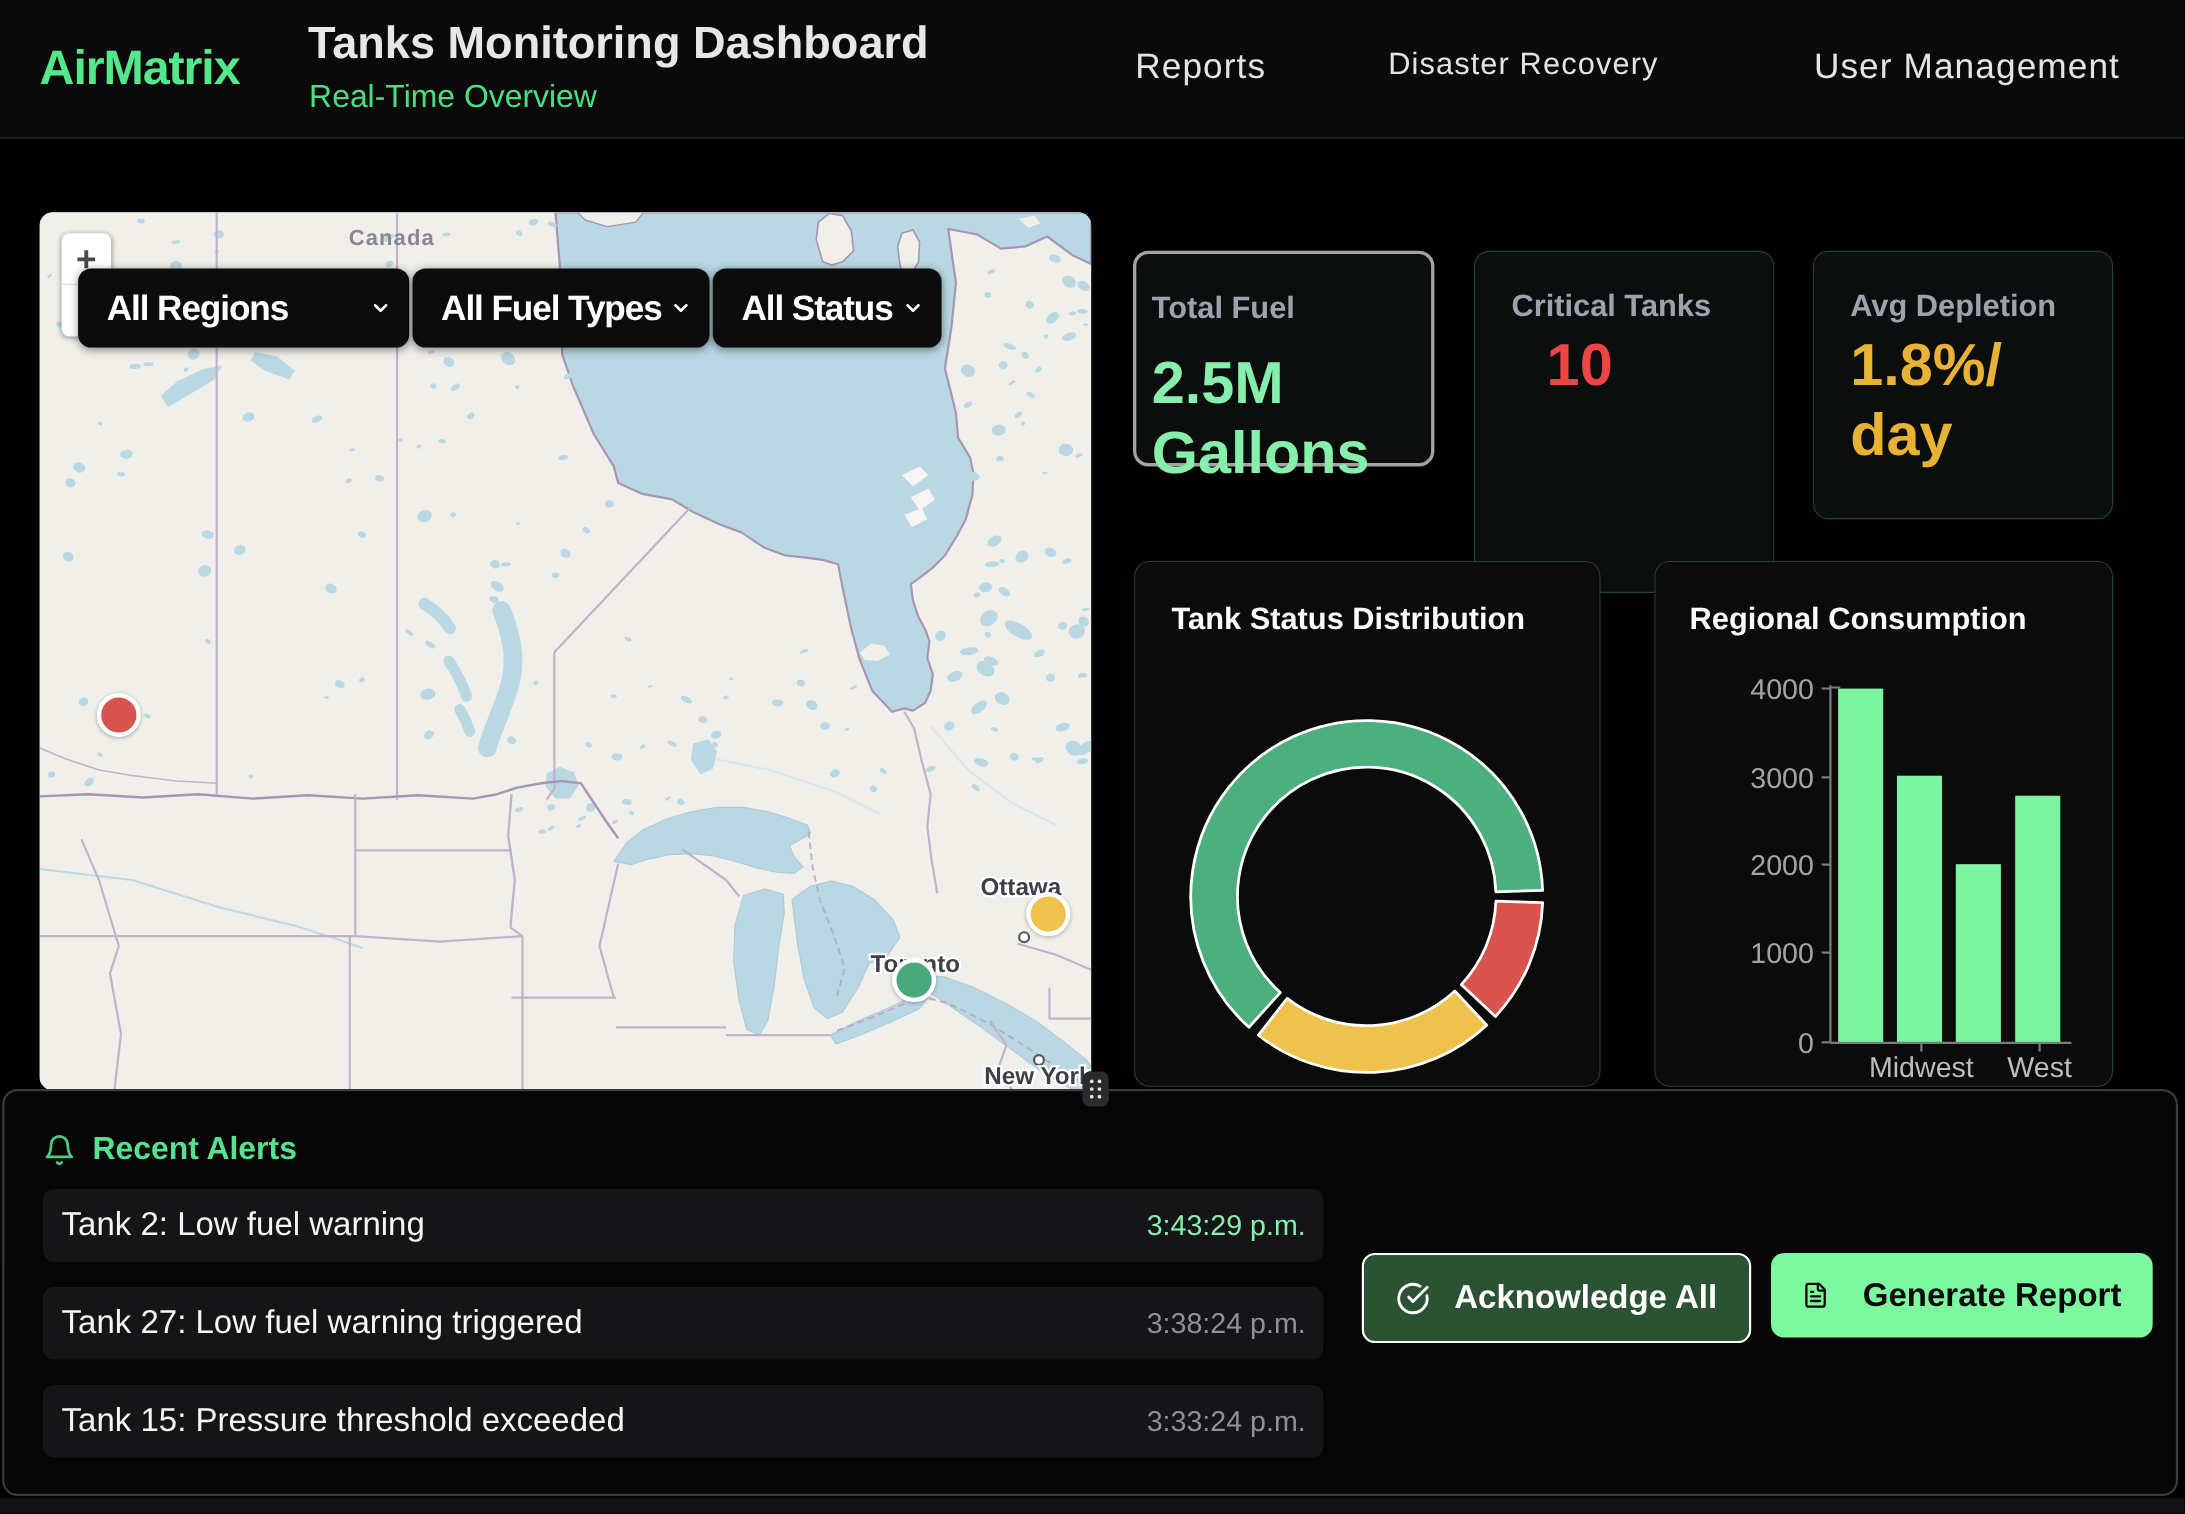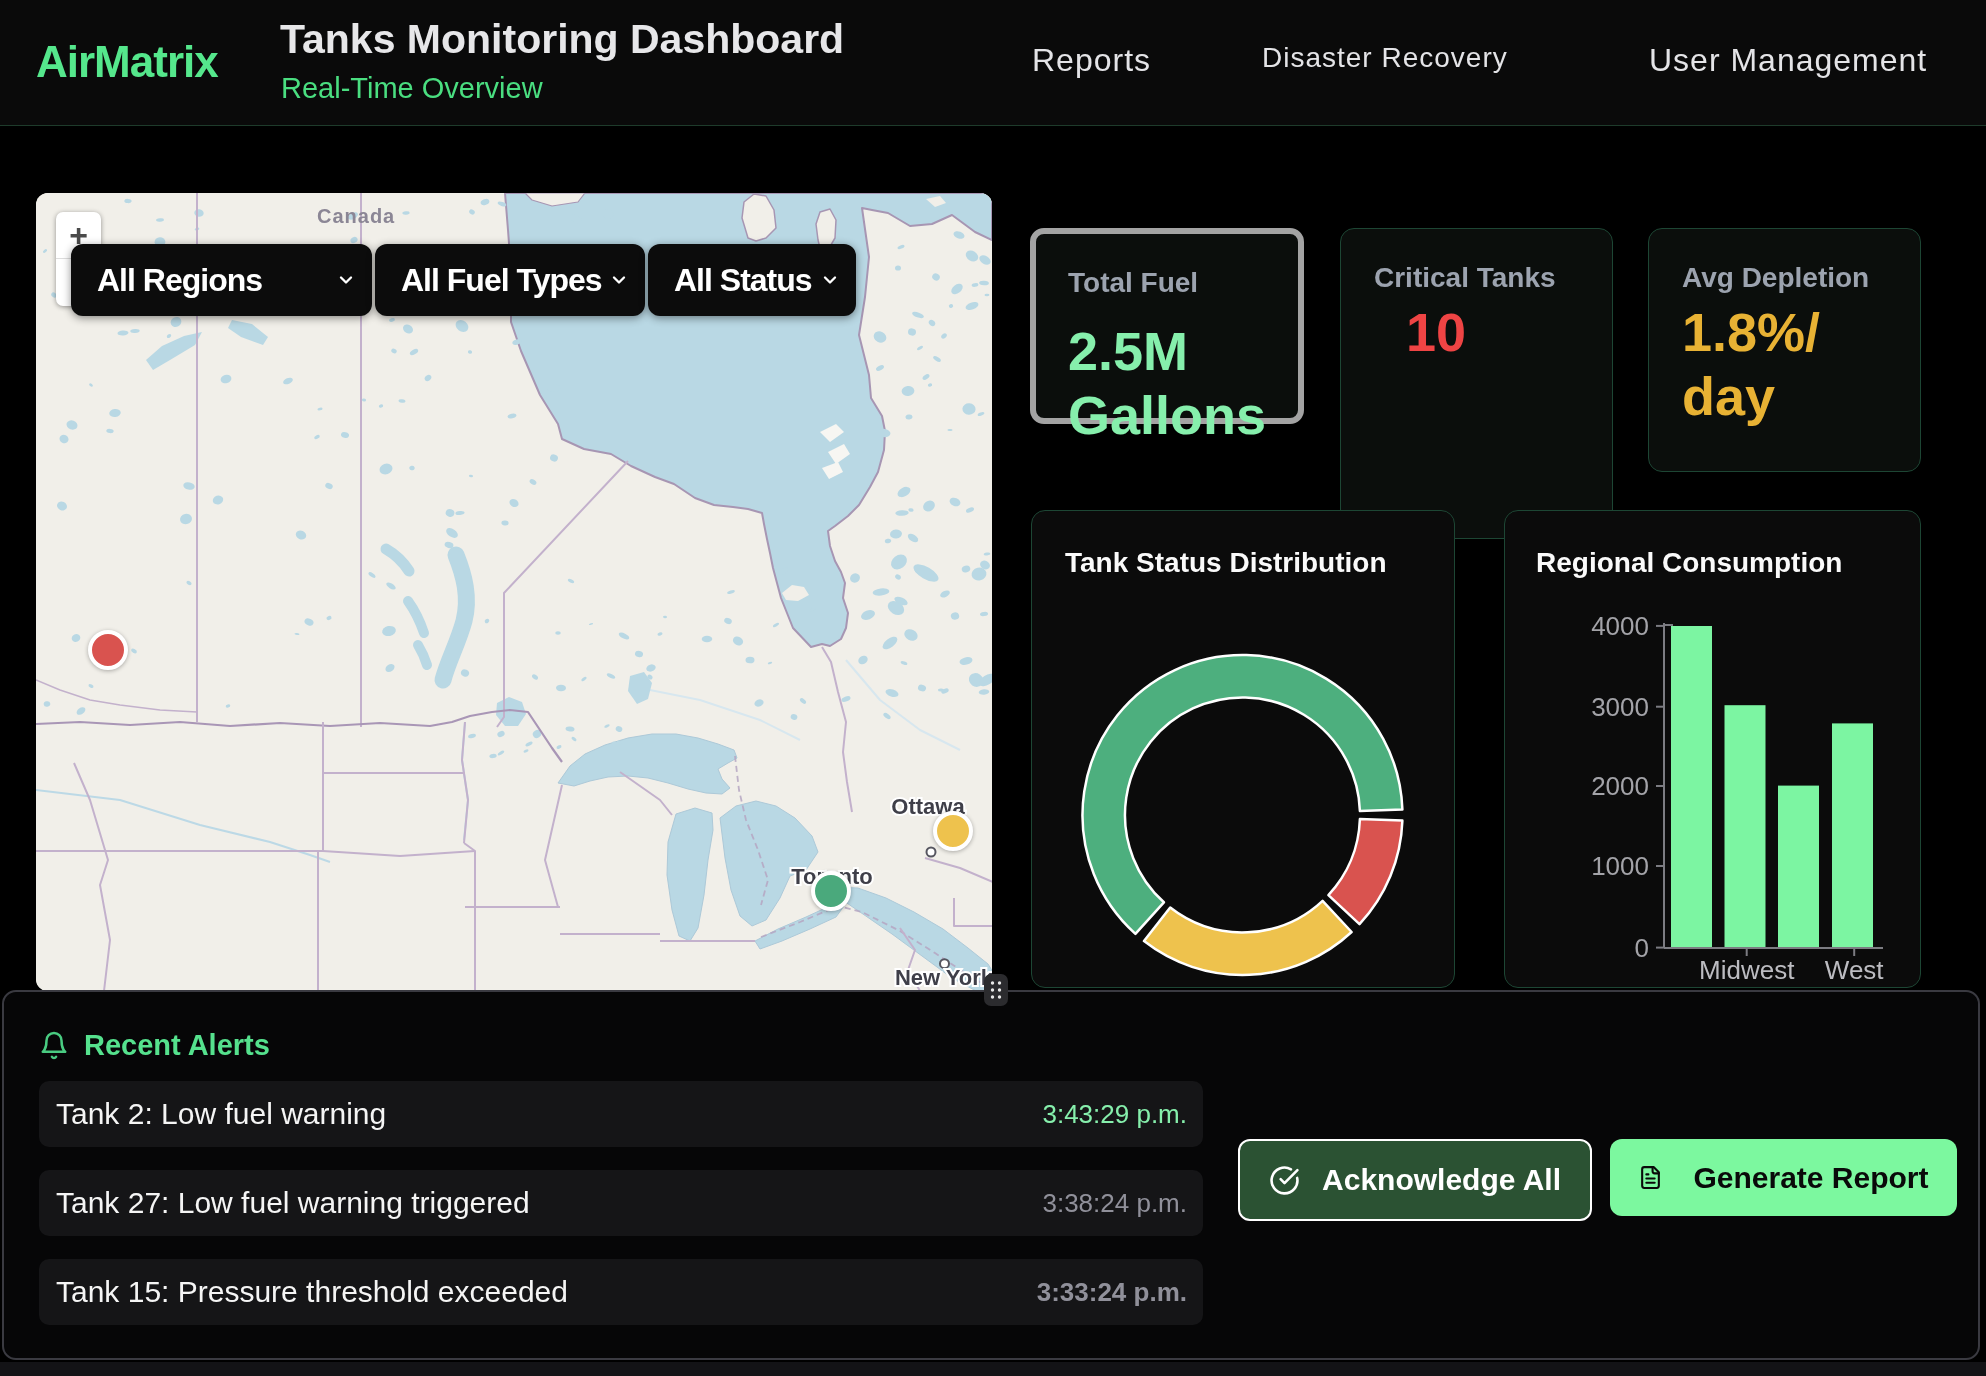--- a/index.html
+++ b/index.html
@@ -300,21 +300,21 @@
       <path d="m6 9 6 6 6-6"></path>
     </svg>
   </div>
 <div style="position:absolute;left:648px;top:244px;width:208px;height:72px;background:#0c0c0c;border-radius:12px;box-shadow:0 2px 8px rgba(0,0,0,.45);display:flex;align-items:center;justify-content:space-between;padding:0 16px 0 26px;box-sizing:border-box;">
 <span style="font-size:32px;font-weight:700;letter-spacing:-1px;color:#fff;">All Status</span>
     <svg width="20" height="20" viewBox="0 0 24 24" fill="none" stroke="#ffffff" stroke-width="2.8" stroke-linecap="round" stroke-linejoin="round">
       <path d="m6 9 6 6 6-6"></path>
     </svg>
   </div>
 
-<div style="position:absolute;left:1030px;top:228px;width:274px;height:196px;background:#0b0e0c;border:6px solid #a3a3a3;border-radius:14px;box-sizing:border-box;padding:34px 32px;">
+<div style="position:absolute;left:1030px;top:228px;width:274px;height:196px;background:#0b0e0c;border:3px solid #a3a3a3;border-radius:14px;box-sizing:border-box;padding:34px 14px;">
 <div style="font-size:28px;font-weight:600;color:#9ca3af;line-height:29px;">Total Fuel</div>
 <div style="margin-top:22px;font-size:54px;font-weight:700;line-height:64px;">
       <div style="color:#86efac;">2.5M</div>
       <div style="color:#86efac;">Gallons</div>
     </div>
   </div>
 <div style="position:absolute;left:1340px;top:228px;width:273px;height:311px;background:#0b0e0c;border:1px solid #1d4634;border-radius:14px;box-sizing:border-box;padding:34px 33px;">
 <div style="font-size:28px;font-weight:600;color:#9ca3af;line-height:29px;">Critical Tanks</div>
 <div style="margin-top:8px;font-size:54px;font-weight:700;line-height:64px;margin-left:32px;">
       <div style="color:#ef4444;">10</div>
@@ -372,21 +372,21 @@
   <div class="abs" style="left:35px;top:89px;width:1164px;height:66px;background:#151517;border-radius:10px;display:flex;align-items:center;justify-content:space-between;padding:0 16px 0 17px;">
     <span style="font-size:30px;color:#f5f5f5;">Tank 2: Low fuel warning</span>
       <span style="font-size:26px;color:#86efac;">3:43:29 p.m.</span>
   </div>
   <div class="abs" style="left:35px;top:178px;width:1164px;height:66px;background:#151517;border-radius:10px;display:flex;align-items:center;justify-content:space-between;padding:0 16px 0 17px;">
     <span style="font-size:30px;color:#f5f5f5;">Tank 27: Low fuel warning triggered</span>
       <span style="font-size:26px;color:#90909a;">3:38:24 p.m.</span>
   </div>
   <div class="abs" style="left:35px;top:267px;width:1164px;height:66px;background:#151517;border-radius:10px;display:flex;align-items:center;justify-content:space-between;padding:0 16px 0 17px;">
     <span style="font-size:30px;color:#f5f5f5;">Tank 15: Pressure threshold exceeded</span>
-      <span style="font-size:26px;color:#90909a;font-weight:bold;">3:33:24 p.m.</span>
+      <span style="font-size:26px;color:#90909a;">3:33:24 p.m.</span>
   </div>
   <div class="abs" style="left:1234px;top:147px;width:354px;height:82px;background:#2b5233;border:2px solid #ffffff;border-radius:12px;display:flex;align-items:center;justify-content:center;gap:22px;">
     <svg width="31" height="31" viewBox="0 0 24 24" fill="none" stroke="#ffffff" stroke-width="2" stroke-linecap="round" stroke-linejoin="round">
         <path d="M21.801 10A10 10 0 1 1 17 3.335"></path>
         <path d="m9 11 3 3L22 4"></path>
       </svg>
       <span style="font-size:30px;font-weight:700;color:#fff;">Acknowledge All</span>
   </div>
   <div class="abs" style="left:1606px;top:147px;width:347px;height:77px;background:#7cf89f;border-radius:12px;display:flex;align-items:center;justify-content:center;gap:30px;">
     <svg width="25" height="29" viewBox="0 0 24 24" fill="none" stroke="#0a0a0a" stroke-width="2" stroke-linecap="round" stroke-linejoin="round">

